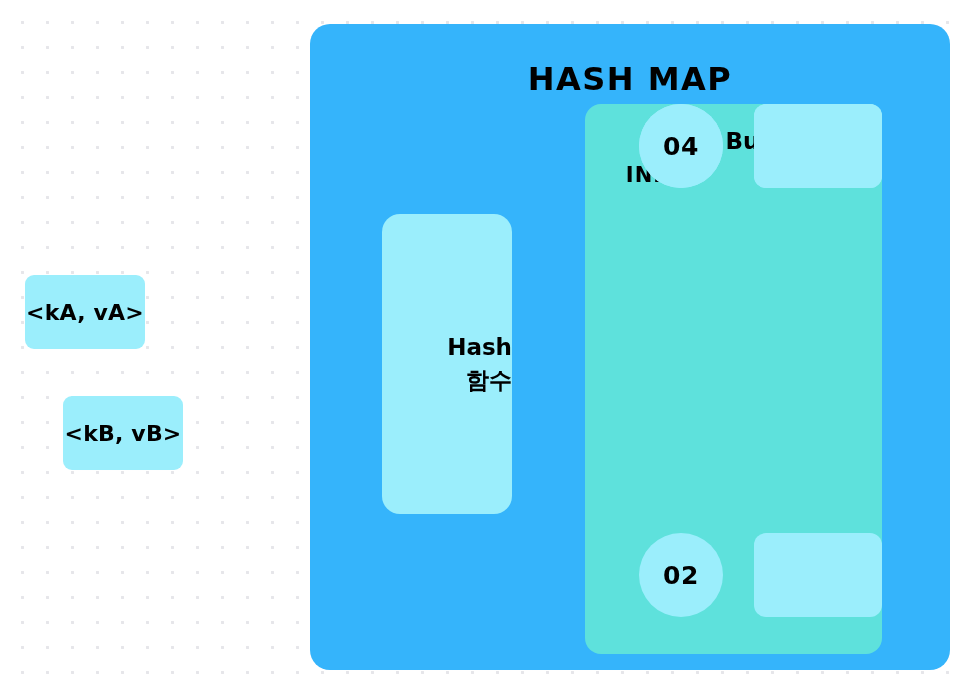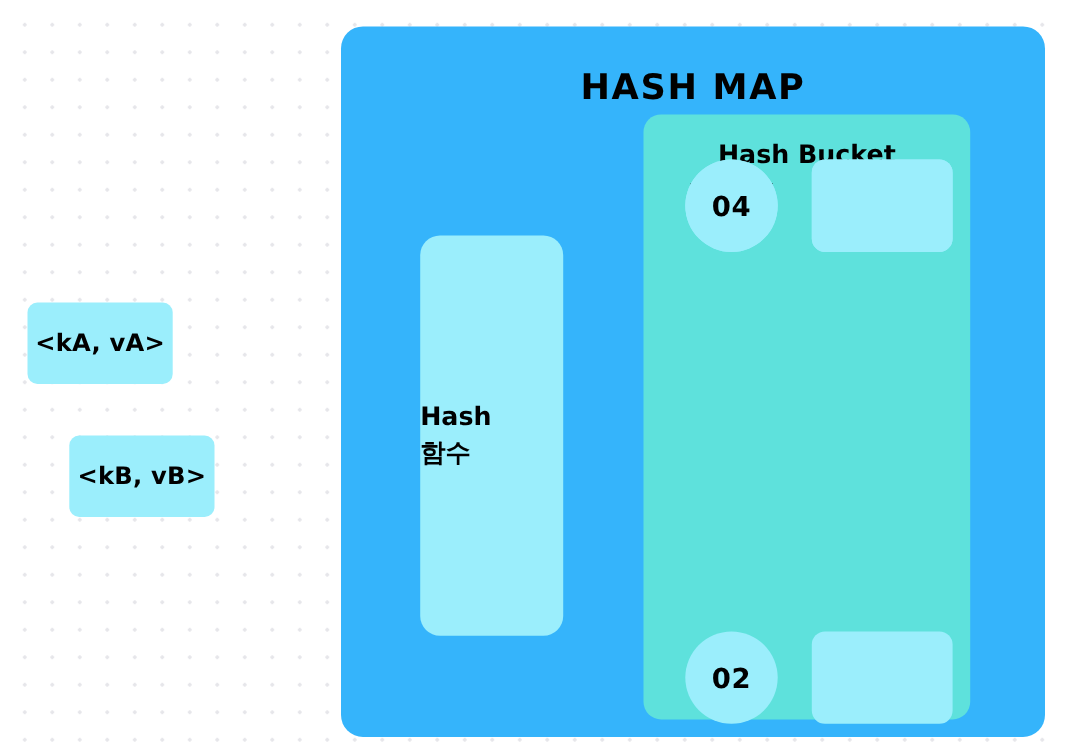--- a/index.html
+++ b/index.html
@@ -23,21 +23,21 @@
     background-image:
       radial-gradient(circle, #e6e6ea 1.4px, rgba(230,230,234,0) 1.6px);
     background-size: 25px 25px;
     background-position: 10px 10px;
   }
 
   
   .kv-chip {
     position: absolute;
     left: 25px;
-    width: 132px;
+    width: 120px;
     height: 74px;
     background-color: #9BEEFC;
     border-radius: 9px;
     display: flex;
     align-items: center;
     justify-content: center;
   }
   .kv-chip .kv-text {
     font-size: 22px;
     font-weight: 700;
@@ -70,26 +70,26 @@
     color: #000000;
     letter-spacing: 1.5px;
   }
 
   
   #hash-function-box {
     position: absolute;
     left: 72px;
     top: 190px;
     width: 130px;
-    height: 364px;
+    height: 300px;
     background-color: #9BEEFC;
     border-radius: 18px;
     display: flex;
     flex-direction: column;
-    align-items: flex-start;
+    align-items: flex-end;
     justify-content: center;
   }
   #hash-function-box .hf-line {
     font-size: 23px;
     font-weight: 700;
     color: #000000;
     line-height: 1.45;
     text-align: center;
   }
 
@@ -123,24 +123,23 @@
     color: #000000;
     letter-spacing: 1px;
     text-align: center;
   }
   #col-header-index { left: 25px;  width: 110px; }
   #col-header-value { left: 151px; width: 126px; }
 
   
   .bucket-row {
     position: absolute;
-    left: 0;
+    left: 16px;
     width: 274px;
     height: 84px;
-    margin-top: 41px;
   }
   .bucket-row:nth-of-type(1) { top: 121px; }
   .bucket-row:nth-of-type(2) { top: 224px; }
   .bucket-row:nth-of-type(3) { top: 327px; }
   .bucket-row:nth-of-type(4) { top: 429px; }
 
   .index-circle {
     position: absolute;
     left: 38px;
     top: 0;

